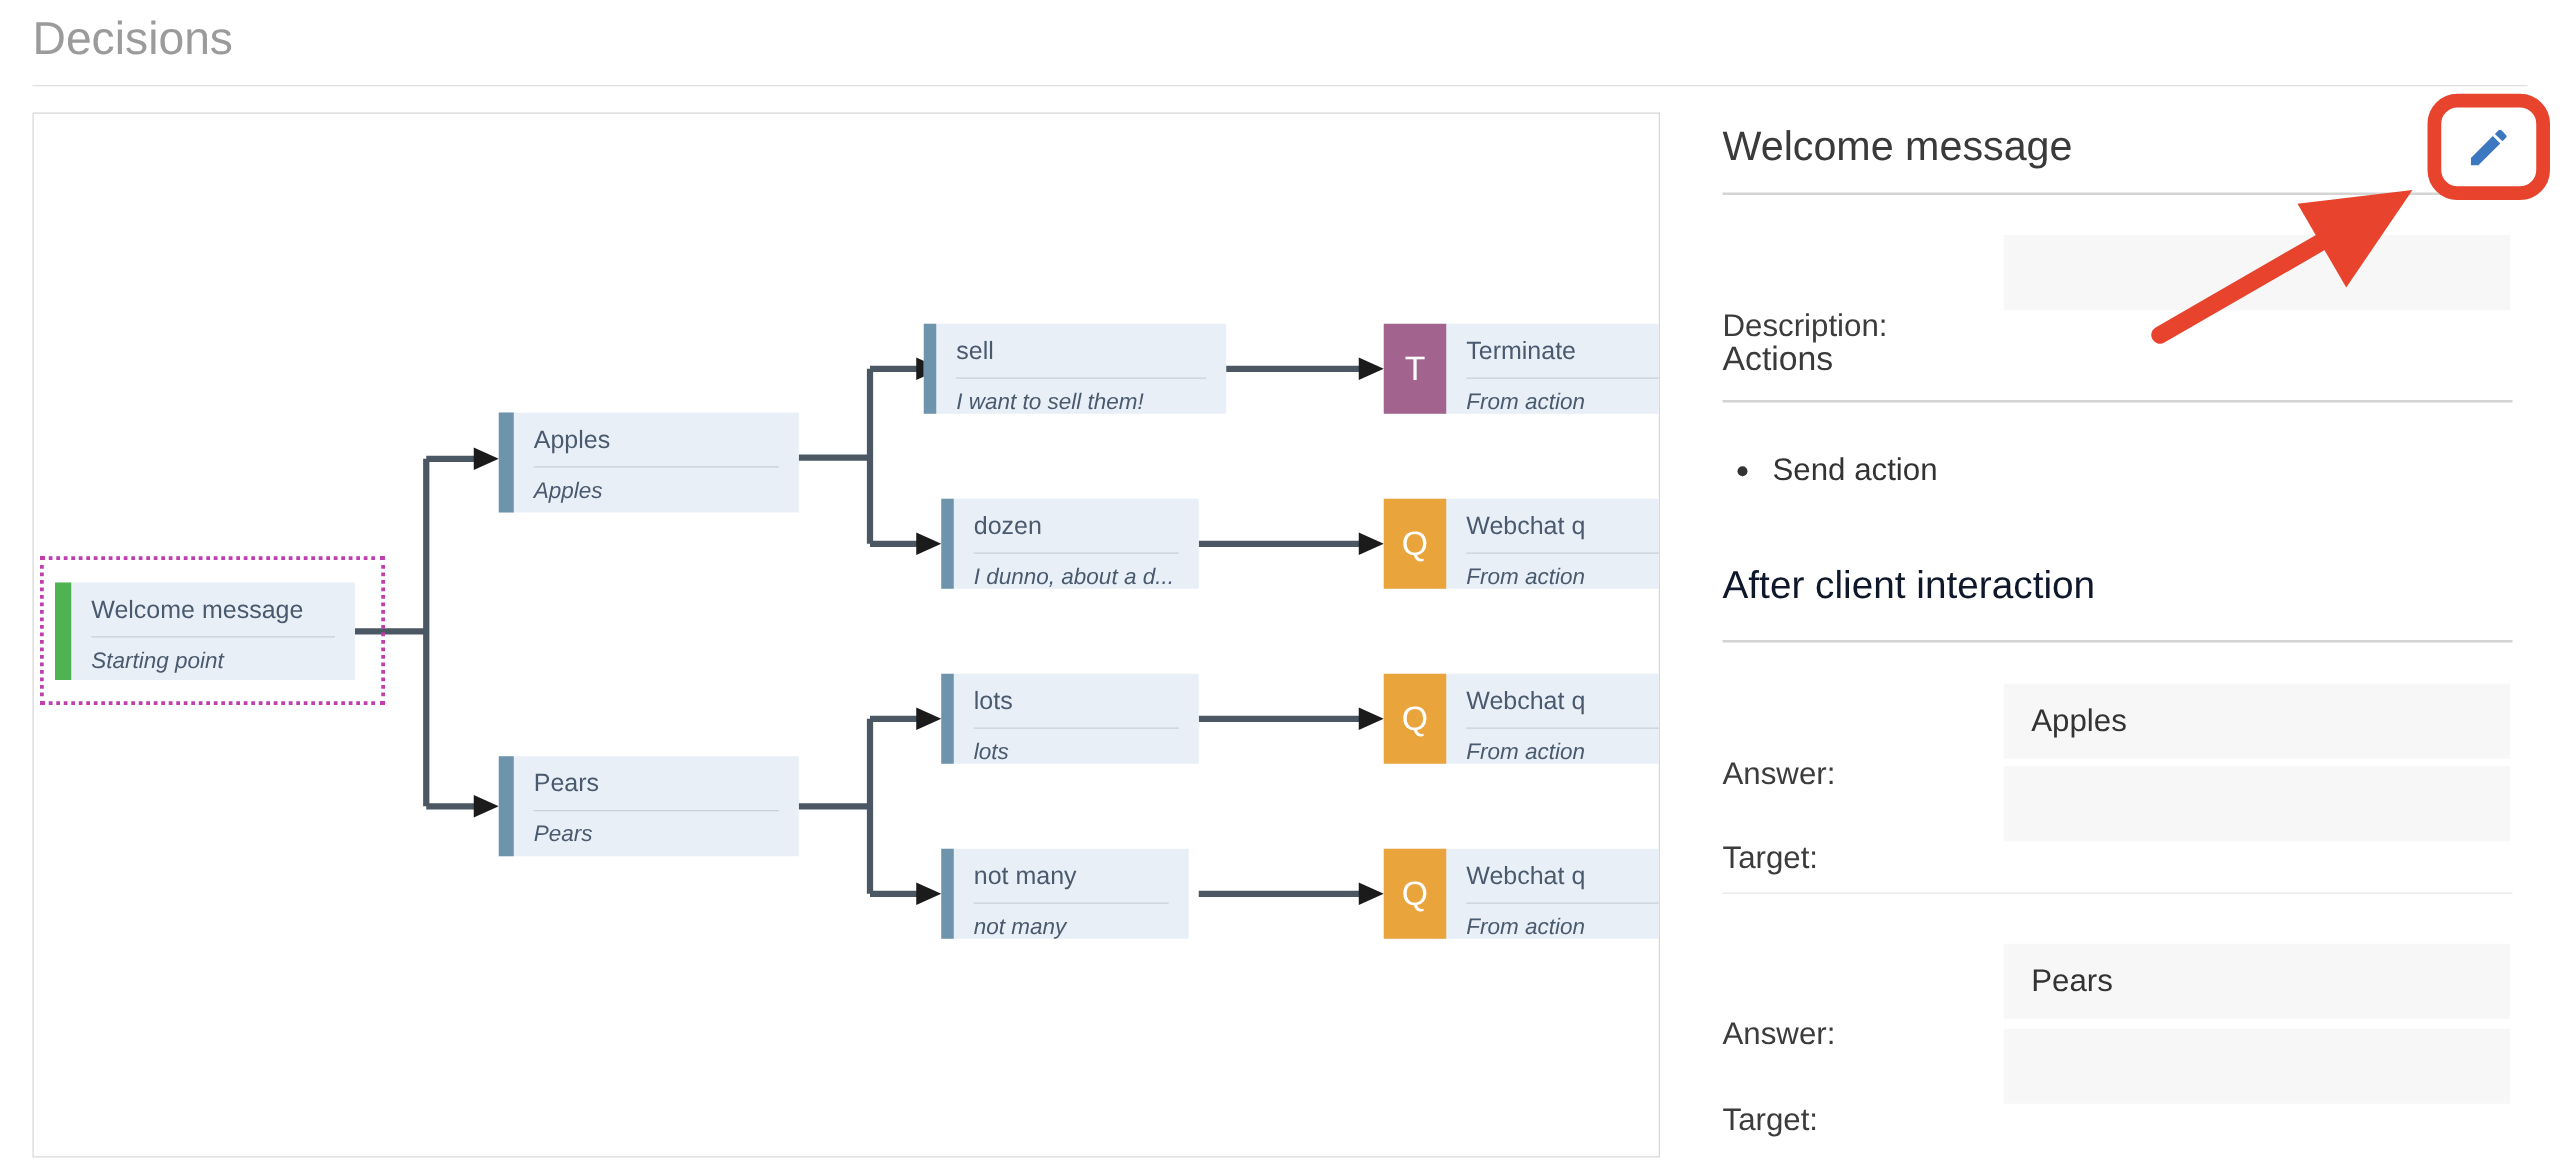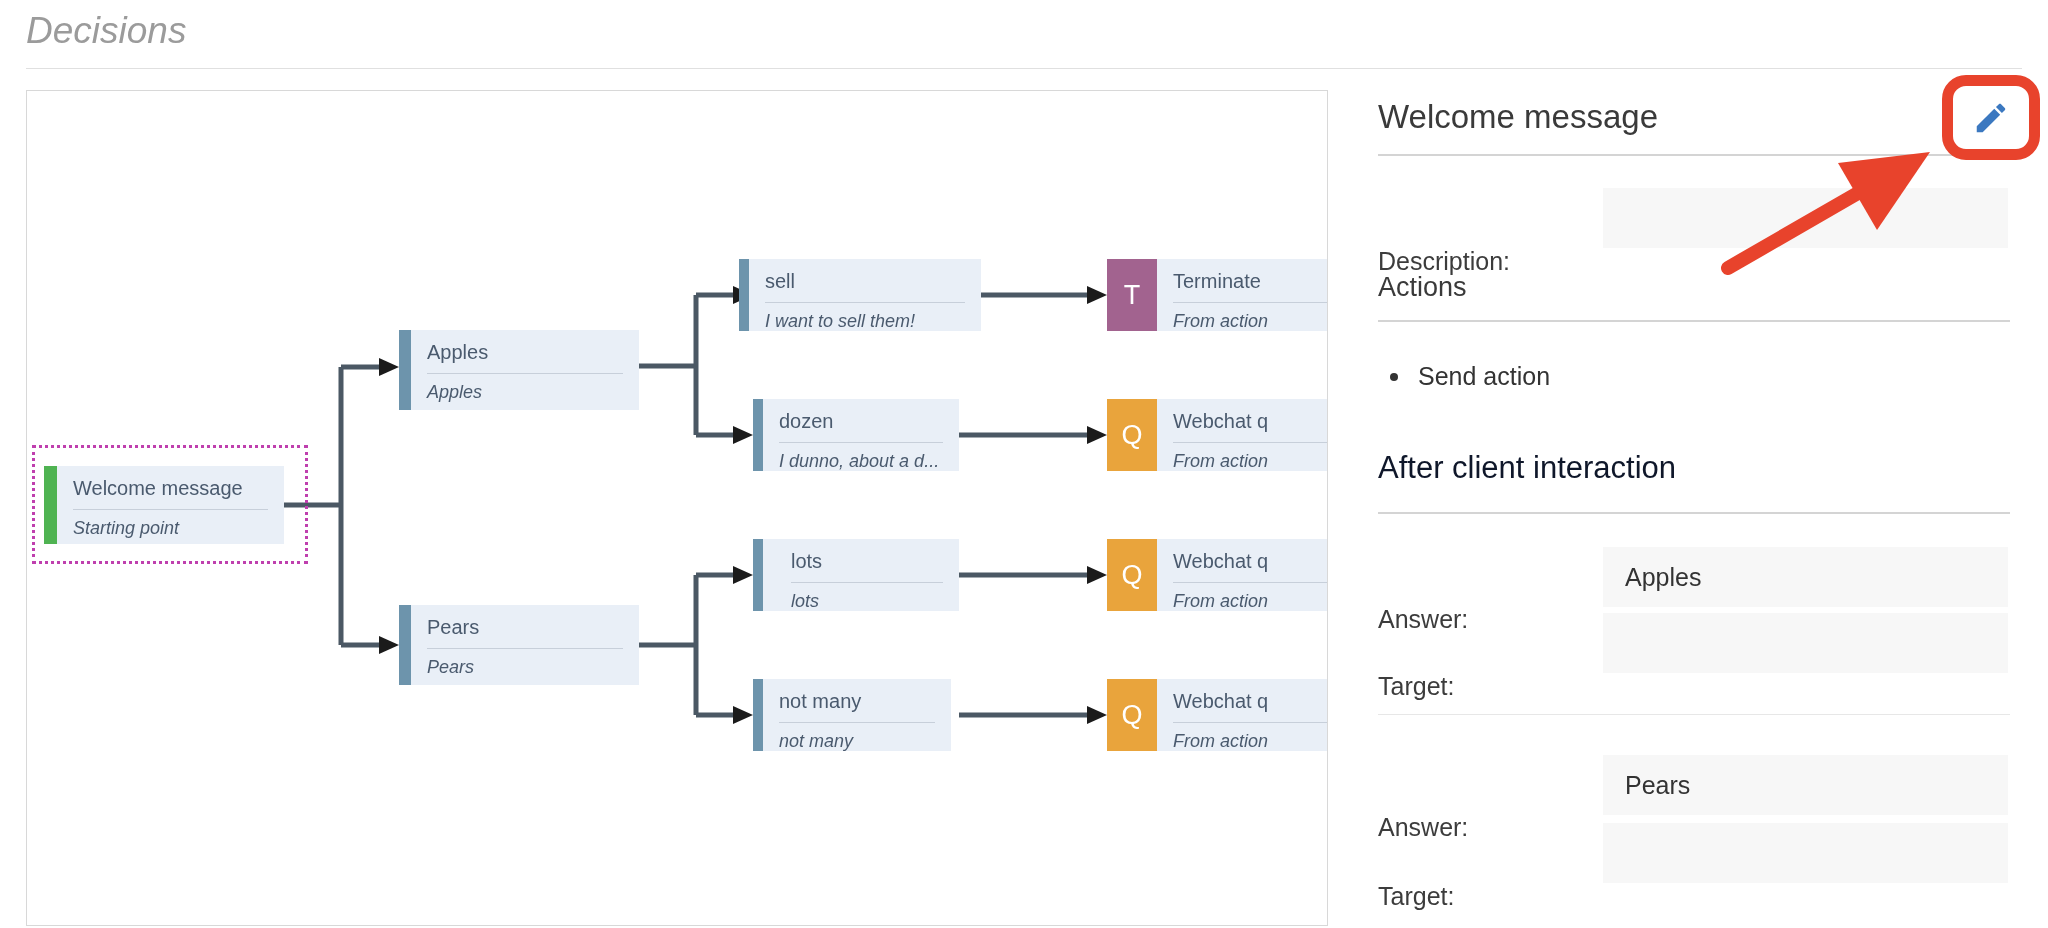--- a/index.html
+++ b/index.html
@@ -1,20 +1,20 @@
 <!DOCTYPE html>
 <html><head>
 <meta charset="utf-8">
 <style>
   * { margin:0; padding:0; box-sizing:border-box; }
   html,body { width:2048px; height:928px; background:#ffffff; overflow:hidden;
               font-family:"Liberation Sans", sans-serif; position:relative; }
 
   
-  .page-title { position:absolute; left:26px; top:10px; font-size:37px; color:#9b9b9b;font-style:italic; }
+  .page-title { position:absolute; left:26px; top:10px; font-size:37px; color:#9b9b9b; }
   .page-rule  { position:absolute; left:26px; top:68px; width:1996px; height:1px; background:#e0e0e0; }
 
   
   .canvas { position:absolute; left:26px; top:90px; width:1302px; height:836px;
             background:#ffffff; border:1px solid #d8d8d8; overflow:hidden; }
   .edges  { position:absolute; left:0; top:0; width:1300px; height:834px; }
 
   .node { position:absolute; display:flex; background:#e9eff7; }
   .node .bar   { flex:0 0 10px; }
   .node .bar.w13 { flex-basis:13px; }
@@ -32,21 +32,21 @@
 
   .selection-box { position:absolute; left:5px; top:354px; width:276px; height:119px;
                    border:3px dotted #bf3fae; }
 
   
   .n-welcome  { left:17px;   top:375px; width:240px; height:78px; }
   .n-apples   { left:372px;  top:239px; width:240px; height:80px; }
   .n-pears    { left:372px;  top:514px; width:240px; height:80px; }
   .n-sell     { left:700px;  top:168px; width:242px; height:72px;margin-left:12px; }
   .n-dozen    { left:726px;  top:308px; width:206px; height:72px; }
-  .n-lots     { left:726px;  top:448px; width:206px; height:72px;gap:12px; }
+  .n-lots     { left:726px;  top:448px; width:206px; height:72px; }
   .n-notmany  { left:726px;  top:588px; width:198px; height:72px; }
   .n-terminate{ left:1080px; top:168px; width:240px; height:72px; }
   .n-webchat1 { left:1080px; top:308px; width:240px; height:72px; }
   .n-webchat2 { left:1080px; top:448px; width:240px; height:72px; }
   .n-webchat3 { left:1080px; top:588px; width:240px; height:72px; }
 
   
   .panel-title { position:absolute; left:1378px; top:98px; font-size:33px; color:#3a3a3a; }
   .rule { position:absolute; height:2px; background:#d4d4d4; }
   .rule-1 { left:1378px; top:154px; width:632px; }

